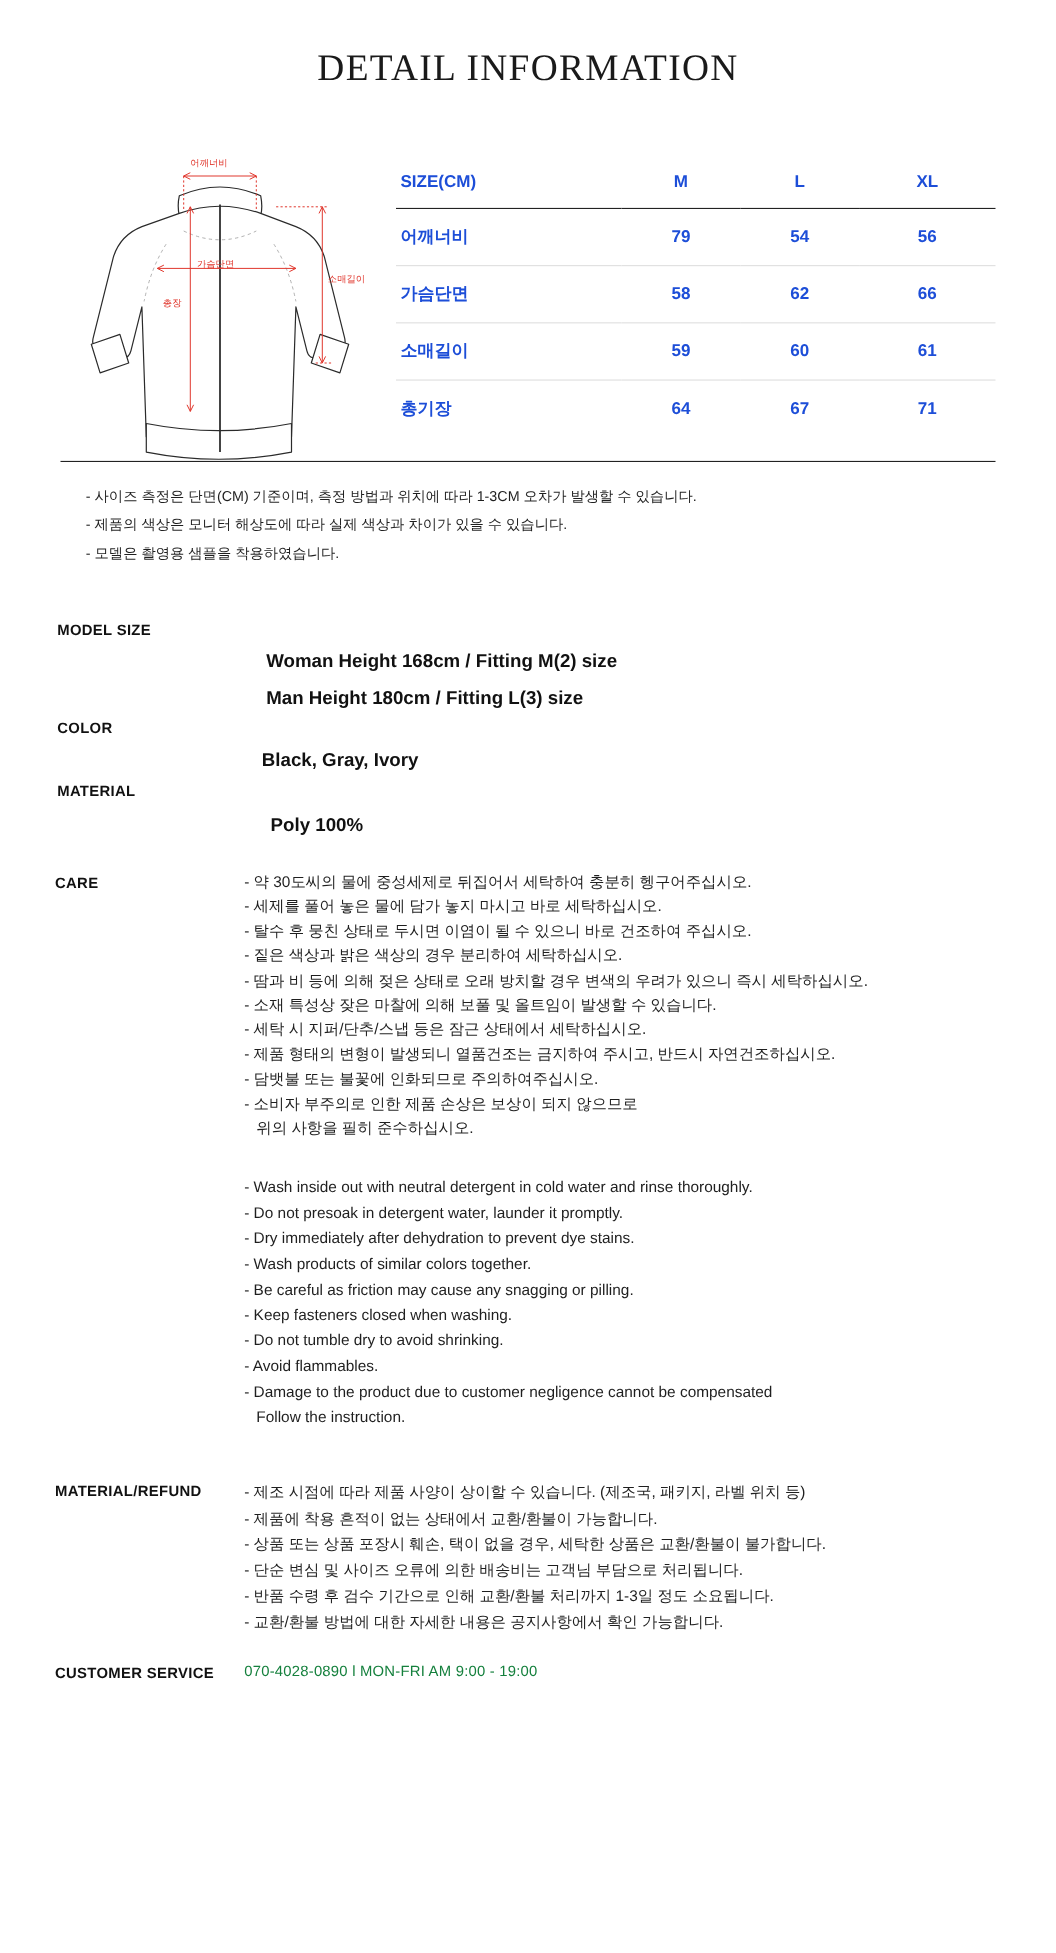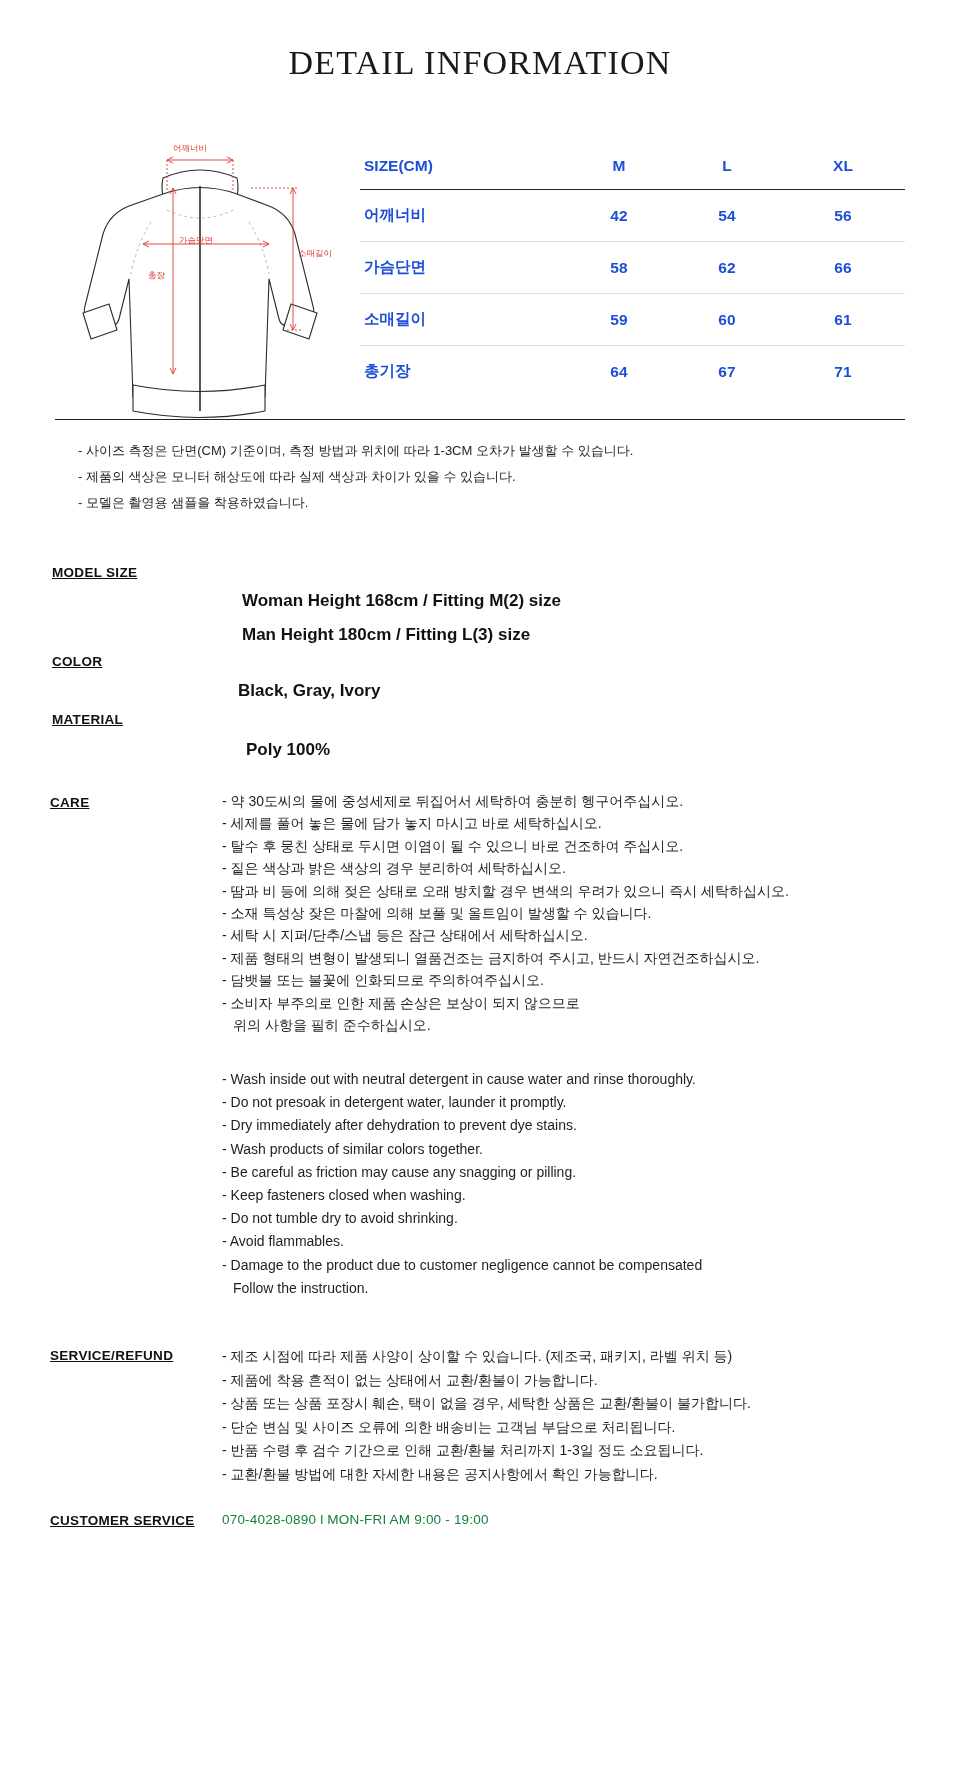--- a/index.html
+++ b/index.html
@@ -106,21 +106,20 @@
     color: #1f1f1f;
   }
 
   
   .info-label {
     position: absolute;
     font-size: 13.5px;
     font-weight: bold;
     letter-spacing: 0.3px;
     color: #111;
-    text-decoration: underline;
   }
   .info-value {
     position: absolute;
     font-size: 17px;
     font-weight: bold;
     color: #111;
     margin-top: 31px;
   }
 
   #model-label { left: 52px; top: 565px; }
@@ -247,21 +246,21 @@
         <tr>
           <th class="row-label">SIZE(CM)</th>
           <th>M</th>
           <th>L</th>
           <th>XL</th>
         </tr>
       </thead>
       <tbody>
         <tr>
           <td class="row-label">어깨너비</td>
-          <td>42</td>
+          <td>79</td>
           <td>54</td>
           <td>56</td>
         </tr>
         <tr>
           <td class="row-label">가슴단면</td>
           <td>58</td>
           <td>62</td>
           <td>66</td>
         </tr>
         <tr>
@@ -307,33 +306,33 @@
     <div>- 땀과 비 등에 의해 젖은 상태로 오래 방치할 경우 변색의 우려가 있으니 즉시 세탁하십시오.</div>
     <div>- 소재 특성상 잦은 마찰에 의해 보풀 및 올트임이 발생할 수 있습니다.</div>
     <div>- 세탁 시 지퍼/단추/스냅 등은 잠근 상태에서 세탁하십시오.</div>
     <div>- 제품 형태의 변형이 발생되니 열품건조는 금지하여 주시고, 반드시 자연건조하십시오.</div>
     <div>- 담뱃불 또는 불꽃에 인화되므로 주의하여주십시오.</div>
     <div>- 소비자 부주의로 인한 제품 손상은 보상이 되지 않으므로</div>
     <div class="indent">위의 사항을 필히 준수하십시오.</div>
   </div>
 
   <div class="care-en">
-    <div>- Wash inside out with neutral detergent in cause water and rinse thoroughly.</div>
+    <div>- Wash inside out with neutral detergent in cold water and rinse thoroughly.</div>
     <div>- Do not presoak in detergent water, launder it promptly.</div>
     <div>- Dry immediately after dehydration to prevent dye stains.</div>
     <div>- Wash products of similar colors together.</div>
     <div>- Be careful as friction may cause any snagging or pilling.</div>
     <div>- Keep fasteners closed when washing.</div>
     <div>- Do not tumble dry to avoid shrinking.</div>
     <div>- Avoid flammables.</div>
     <div>- Damage to the product due to customer negligence cannot be compensated</div>
     <div class="indent">Follow the instruction.</div>
   </div>
 
-  <div class="info-label" id="exchange-label">SERVICE/REFUND</div>
+  <div class="info-label" id="exchange-label">MATERIAL/REFUND</div>
   <div class="exchange-list">
     <div>- 제조 시점에 따라 제품 사양이 상이할 수 있습니다. (제조국, 패키지, 라벨 위치 등)</div>
     <div>- 제품에 착용 흔적이 없는 상태에서 교환/환불이 가능합니다.</div>
     <div>- 상품 또는 상품 포장시 훼손, 택이 없을 경우, 세탁한 상품은 교환/환불이 불가합니다.</div>
     <div>- 단순 변심 및 사이즈 오류에 의한 배송비는 고객님 부담으로 처리됩니다.</div>
     <div>- 반품 수령 후 검수 기간으로 인해 교환/환불 처리까지 1-3일 정도 소요됩니다.</div>
     <div>- 교환/환불 방법에 대한 자세한 내용은 공지사항에서 확인 가능합니다.</div>
   </div>
 
   <div class="info-label" id="cs-label">CUSTOMER SERVICE</div>

